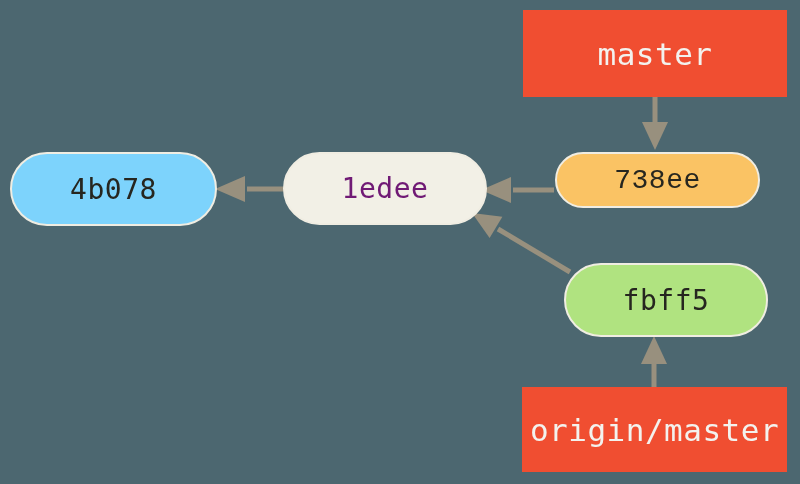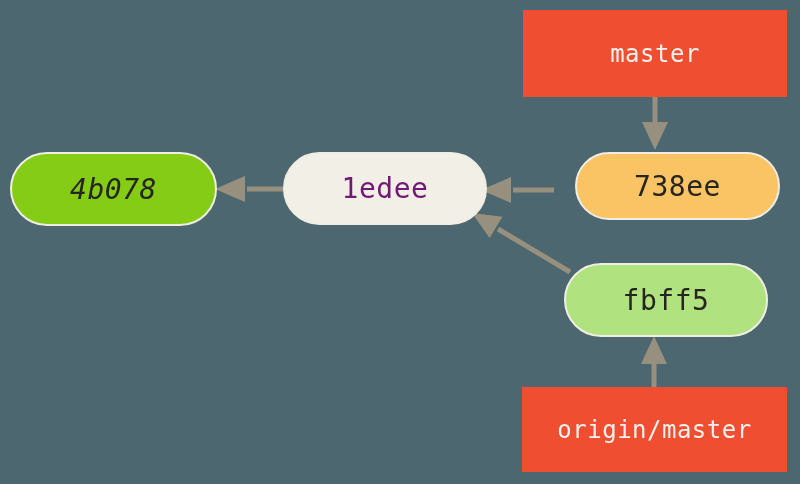--- a/index.html
+++ b/index.html
@@ -25,28 +25,28 @@
     z-index: 2;
   }
   .commit-pill {
     border-radius: 37px;
     border: 2px solid #F0EDE2;
     font-size: 28px;
     color: #26261F;
     letter-spacing: 0.5px;
   }
   .branch-ref {
-    font-size: 24px;
+    font-size: 31px;
     color: #F3F2EE;
     letter-spacing: 0.5px;
   }
   
   #node-4b078 { left: 10px;  top: 152px; width: 207px; height: 74px; }
   #node-1edee { left: 283px; top: 152px; width: 204px; height: 73px; }
-  #node-738ee { left: 575px; top: 152px; width: 205px; height: 68px; }
+  #node-738ee { left: 555px; top: 152px; width: 205px; height: 56px; font-family: Liberation Mono, monospace; }
   #node-fbff5 { left: 564px; top: 263px; width: 204px; height: 74px; }
   #ref-master { left: 523px; top: 10px;  width: 264px; height: 87px; }
   #ref-origin-master { left: 522px; top: 387px; width: 265px; height: 85px; }
 </style>
 </head>
 <body>
 
 <div class="canvas" style="background-color: rgb(76, 103, 112);">
 
   <svg class="edges-layer" viewBox="0 0 800 484" xmlns="http://www.w3.org/2000/svg">
@@ -70,21 +70,21 @@
       <line x1="655" y1="97" x2="655" y2="124" stroke-width="5" stroke="#98907E"></line>
       <polygon points="655,150 642,122 668,122" fill="#98907E"></polygon>
     </g>
 
     <g>
       <line x1="654" y1="387" x2="654" y2="362" stroke-width="5" stroke="#98907E"></line>
       <polygon points="654,336 641,364 667,364" fill="#98907E"></polygon>
     </g>
   </svg>
 
-  <div class="node commit-pill" id="node-4b078" style="background-color: #84cc16; color: rgb(38, 38, 31); border-color: rgb(240, 237, 226); font-style: italic;">
+  <div class="node commit-pill" id="node-4b078" style="background-color: #7dd3fc; color: rgb(38, 38, 31); border-color: rgb(240, 237, 226);">
     <span>4b078</span>
   </div>
 
   <div class="node commit-pill" id="node-1edee" style="background-color: rgb(242, 240, 230); color: #701a75; border-color: rgb(240, 237, 226);">
     <span>1edee</span>
   </div>
 
   <div class="node commit-pill" id="node-738ee" style="background-color: rgb(250, 195, 100); color: rgb(38, 38, 31); border-color: rgb(240, 237, 226);">
     <span>738ee</span>
   </div>

